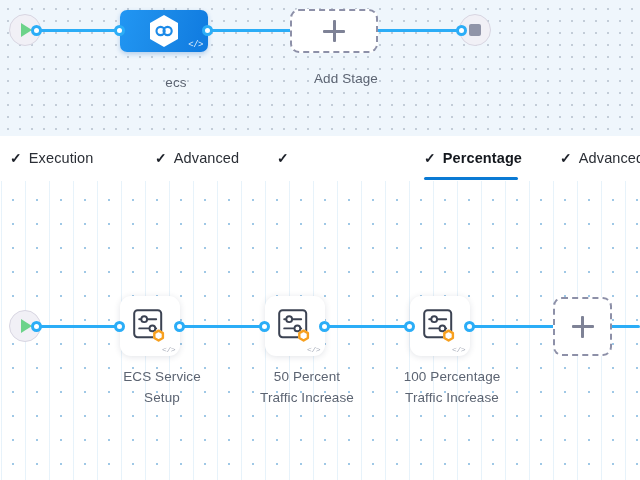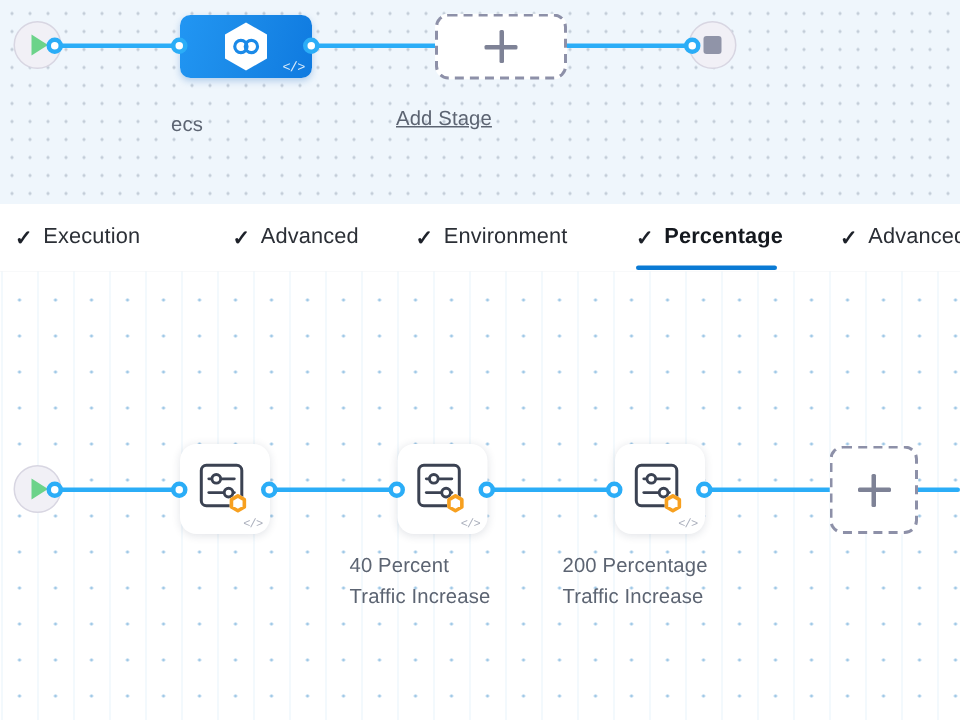--- a/index.html
+++ b/index.html
@@ -99,22 +99,22 @@
     position: relative; width: 22px; height: 22px;
   }
   .plus::before, .plus::after {
     content: ""; position: absolute; background: #7e8296; border-radius: 1px;
   }
   .plus::before { left: 0; right: 0; top: 9.5px; height: 3px; }
   .plus::after { top: 0; bottom: 0; left: 9.5px; width: 3px; }
 
   
   .node-label {
-    position: absolute; 
-    font-size: 13.5px; line-height: 21px; color: #5c6472; letter-spacing: .1px;
+    position: absolute; text-align: center;
+    font-size: 13.5px; line-height: 21px; color: #5c6472; letter-spacing: .1px; margin-left: 12px;
   }
   .label-light { color: #6a7184; }
 
   
   .step-node {
     position: absolute; width: 60px; height: 60px; border-radius: 11px;
     background: #ffffff; box-shadow: 0 1px 6px rgba(30,45,80,.13);
   }
   .step-node .sicon { position: absolute; left: 11px; top: 11px; }
   .step-node .codeglyph-dark {
@@ -151,40 +151,39 @@
       </svg>
       <span class="codeglyph">&lt;/&gt;</span>
     </div>
     <div class="port" style="left:114px; top:25px;"></div>
     <div class="port" style="left:202px; top:25px;"></div>
     <div class="node-label" style="left:114px; top:72px; width:100px;">ecs</div>
 
     <div class="add-node" style="left:290px; top:9px; width:88px; height:44px;">
       <div class="plus"></div>
     </div>
-    <div class="node-label" style="left:264px; top:68px; width:140px;text-decoration:underline;">Add Stage</div>
+    <div class="node-label" style="left:264px; top:68px; width:140px;">Add Stage</div>
 
     <div class="terminal" style="left:459px; top:14px;">
       <div class="stop-sq"></div>
     </div>
     <div class="port" style="left:456px; top:25px;"></div>
   </div>
 
   <div id="tabbar">
     <div class="tab" style="left:10px;">
       <span class="chk">✓</span>
       <span>Execution</span>
     </div>
     <div class="tab" style="left:155px;">
       <span class="chk">✓</span>
       <span>Advanced</span>
     </div>
     <div class="tab" style="left:277px;">
       <span class="chk">✓</span>
-      <span>Environment</span>
     </div>
     <div class="tab active" style="left:424px; width:94px;">
       <span class="chk">✓</span>
       <span>Percentage</span>
       <span class="underline"></span>
     </div>
     <div class="tab" style="left:560px;">
       <span class="chk">✓</span>
       <span>Advanced</span>
     </div>
@@ -213,61 +212,63 @@
         <circle cx="13.2" cy="12.2" r="2.9" fill="#ffffff" stroke="#3b4252" stroke-width="1.9"></circle>
         <circle cx="21.4" cy="21.4" r="2.9" fill="#ffffff" stroke="#3b4252" stroke-width="1.9"></circle>
         <polygon points="27.6,22.2 33.1,25.4 33.1,31.6 27.6,34.8 22.1,31.6 22.1,25.4" fill="#ffffff"></polygon>
         <polygon points="27.6,23.6 31.9,26.1 31.9,31 27.6,33.5 23.3,31 23.3,26.1" fill="none" stroke="#f7a01f" stroke-width="2.4" stroke-linejoin="round"></polygon>
       </svg>
       <span class="codeglyph-dark">&lt;/&gt;</span>
     </div>
     <div class="port" style="left:114px; top:140px;"></div>
     <div class="port" style="left:174px; top:140px;"></div>
     <div class="node-label" style="left:90px; top:185px; width:120px;">
+      <div>ECS Service</div>
+      <div>Setup</div>
     </div>
 
     <div class="step-node" style="left:265px; top:115px;">
       <svg class="sicon" width="38" height="38" viewBox="0 0 38 38">
         <rect x="3.2" y="3.2" width="27" height="27" rx="3.4" fill="none" stroke="#3b4252" stroke-width="2"></rect>
         <g stroke="#3b4252" stroke-width="1.9" stroke-linecap="round" fill="none">
           <line x1="8.2" y1="12.2" x2="25.2" y2="12.2"></line>
           <line x1="8.2" y1="21.4" x2="25.2" y2="21.4"></line>
         </g>
         <circle cx="13.2" cy="12.2" r="2.9" fill="#ffffff" stroke="#3b4252" stroke-width="1.9"></circle>
         <circle cx="21.4" cy="21.4" r="2.9" fill="#ffffff" stroke="#3b4252" stroke-width="1.9"></circle>
         <polygon points="27.6,22.2 33.1,25.4 33.1,31.6 27.6,34.8 22.1,31.6 22.1,25.4" fill="#ffffff"></polygon>
         <polygon points="27.6,23.6 31.9,26.1 31.9,31 27.6,33.5 23.3,31 23.3,26.1" fill="none" stroke="#f7a01f" stroke-width="2.4" stroke-linejoin="round"></polygon>
       </svg>
       <span class="codeglyph-dark">&lt;/&gt;</span>
     </div>
     <div class="port" style="left:259px; top:140px;"></div>
     <div class="port" style="left:319px; top:140px;"></div>
     <div class="node-label" style="left:233px; top:185px; width:124px;">
-      <div>40 Percent</div>
+      <div>50 Percent</div>
       <div>Traffic Increase</div>
     </div>
 
     <div class="step-node" style="left:410px; top:115px;">
       <svg class="sicon" width="38" height="38" viewBox="0 0 38 38">
         <rect x="3.2" y="3.2" width="27" height="27" rx="3.4" fill="none" stroke="#3b4252" stroke-width="2"></rect>
         <g stroke="#3b4252" stroke-width="1.9" stroke-linecap="round" fill="none">
           <line x1="8.2" y1="12.2" x2="25.2" y2="12.2"></line>
           <line x1="8.2" y1="21.4" x2="25.2" y2="21.4"></line>
         </g>
         <circle cx="13.2" cy="12.2" r="2.9" fill="#ffffff" stroke="#3b4252" stroke-width="1.9"></circle>
         <circle cx="21.4" cy="21.4" r="2.9" fill="#ffffff" stroke="#3b4252" stroke-width="1.9"></circle>
         <polygon points="27.6,22.2 33.1,25.4 33.1,31.6 27.6,34.8 22.1,31.6 22.1,25.4" fill="#ffffff"></polygon>
         <polygon points="27.6,23.6 31.9,26.1 31.9,31 27.6,33.5 23.3,31 23.3,26.1" fill="none" stroke="#f7a01f" stroke-width="2.4" stroke-linejoin="round"></polygon>
       </svg>
       <span class="codeglyph-dark">&lt;/&gt;</span>
     </div>
     <div class="port" style="left:404px; top:140px;"></div>
     <div class="port" style="left:464px; top:140px;"></div>
     <div class="node-label" style="left:375px; top:185px; width:130px;">
-      <div>200 Percentage</div>
+      <div>100 Percentage</div>
       <div>Traffic Increase</div>
     </div>
 
     <div class="add-node" style="left:553px; top:116px; width:59px; height:59px;">
       <div class="plus"></div>
     </div>
   </div>
 
 </div>
 

